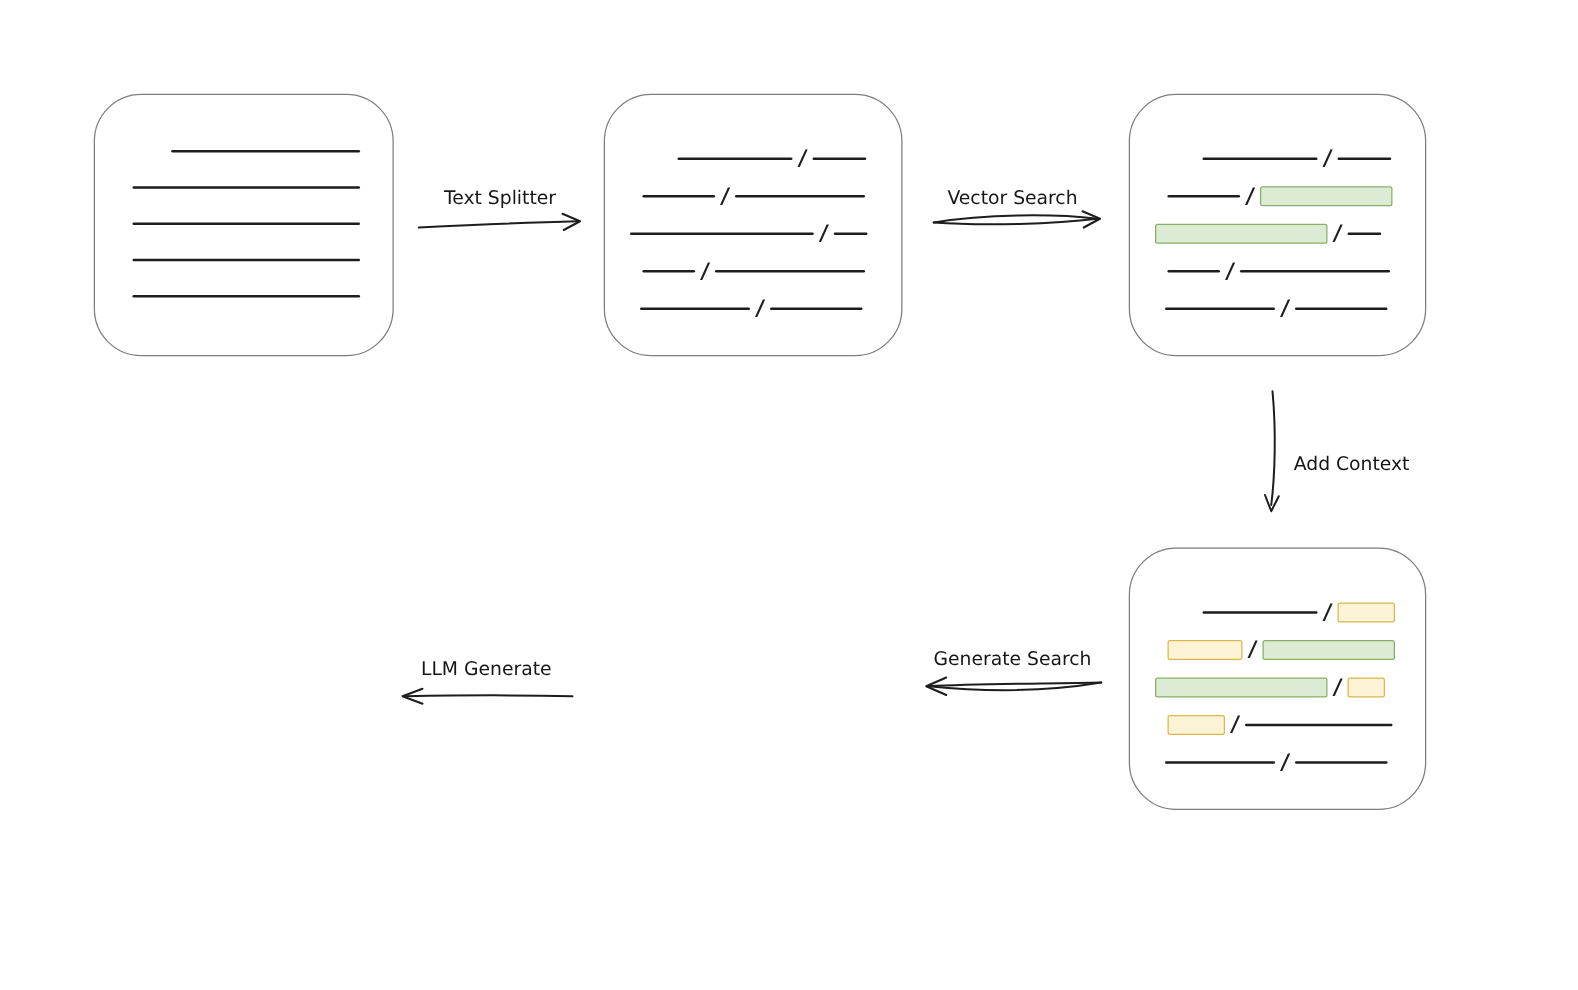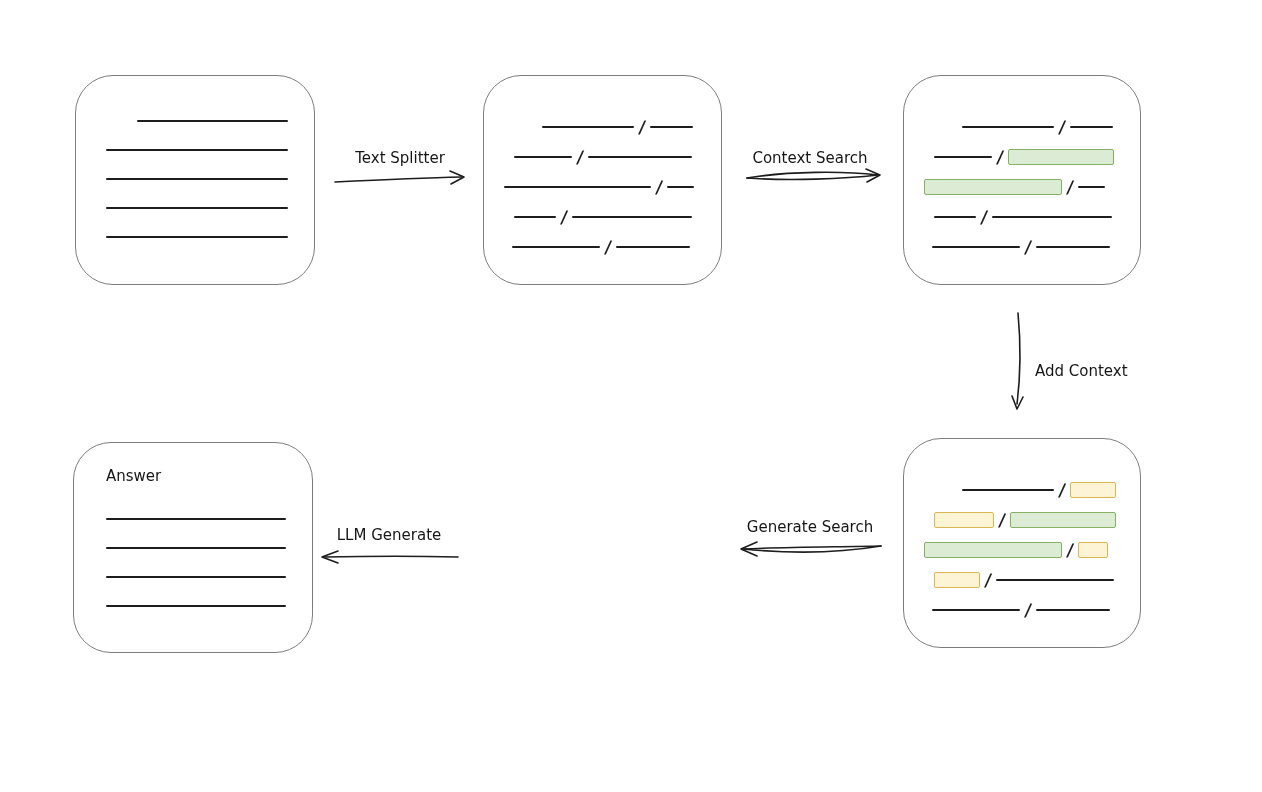--- a/index.html
+++ b/index.html
@@ -83,21 +83,21 @@
           <div class="seg seg-line" style="width: 120px;"></div>
         </div>
         <div class="seg-row" style="margin-left: 8px;">
           <div class="seg seg-line" style="width: 88px;"></div>
           <span class="slash">/</span>
           <div class="seg seg-line" style="width: 74px;"></div>
         </div>
       </div>
   </div>
 
-  <div class="arrow-label centered" style="left:810px;top:149px">Context Search</div>
+  <div class="arrow-label centered" style="left:810px;top:149px">Vector Search</div>
   <svg class="arrow" style="left:744px;top:168px" width="146" height="20">
     <path d="M3,10 C45,3 100,3 134,7"></path>
     <path d="M3,10 C45,13 100,11 134,7"></path>
     <polyline points="122,1 136,7 123,14"></polyline>
   </svg>
 
   <div class="node" style="left:903px;top:75px;width:238px;height:210px;padding:42px 0 0 20px;">
     <div class="rows" style="gap:12px">
         <div class="seg-row" style="margin-left: 38px;">
           <div class="seg seg-line" style="width: 92px;"></div>
@@ -170,32 +170,15 @@
     <polyline points="24,4 8,11 24,18"></polyline>
   </svg>
 
 
   <div class="arrow-label centered" style="left:389px;top:526px">LLM Generate</div>
   <svg class="arrow" style="left:316px;top:548px" width="146" height="18">
     <path d="M142,9 C100,8 60,8 8,9"></path>
     <polyline points="22,3 6,9 22,15"></polyline>
   </svg>
 
-  <div class="node" style="left:73px;top:442px;width:240px;height:211px;padding:24px 0 0 32px;">
-    <div class="box-title">Answer</div>
-    <div class="rows" style="gap:11px;margin-top:25px">
-        <div class="seg-row">
-          <div class="seg seg-line" style="width: 180px;"></div>
-        </div>
-        <div class="seg-row">
-          <div class="seg seg-line" style="width: 180px;"></div>
-        </div>
-        <div class="seg-row">
-          <div class="seg seg-line" style="width: 180px;"></div>
-        </div>
-        <div class="seg-row">
-          <div class="seg seg-line" style="width: 180px;"></div>
-        </div>
-      </div>
-  </div>
 
 
 </div>
 
 </body></html>

